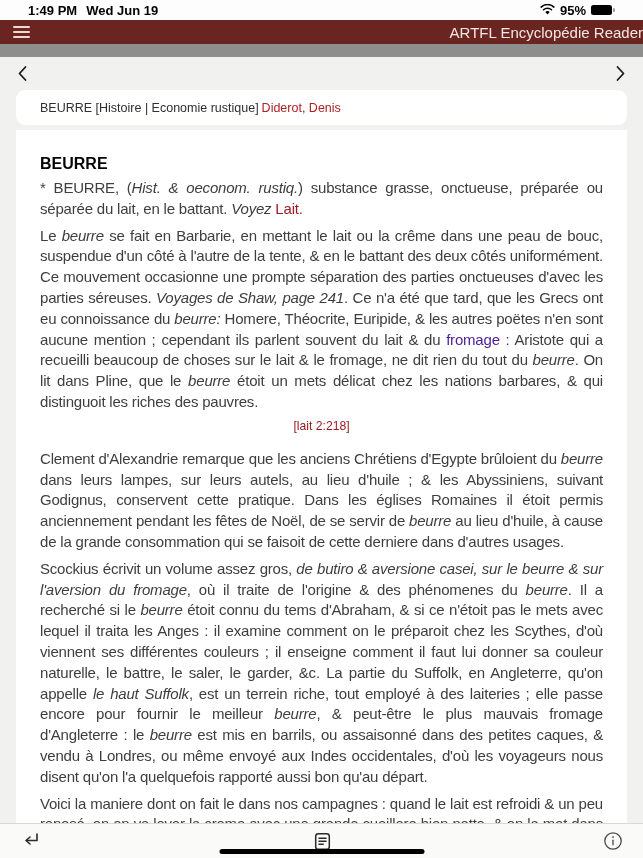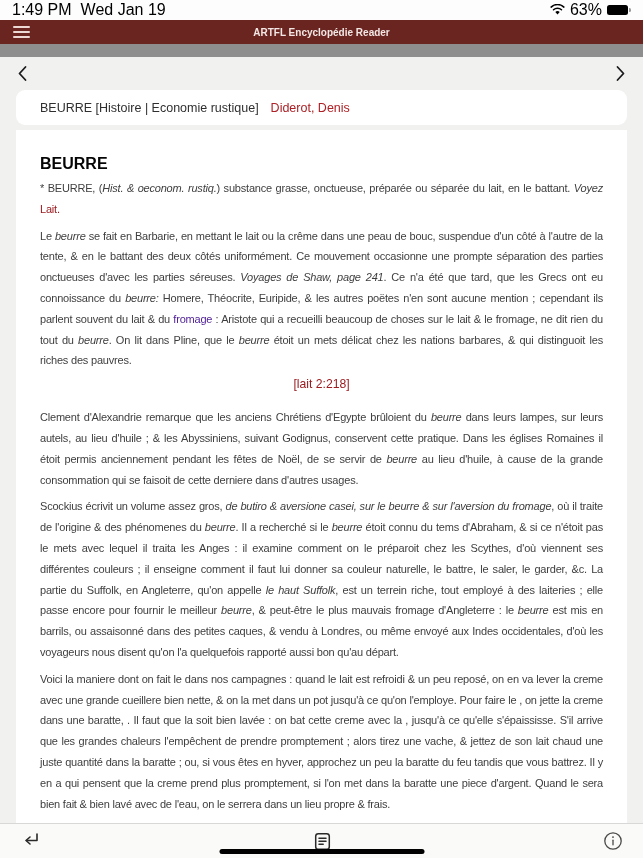--- a/index.html
+++ b/index.html
@@ -5,58 +5,58 @@
   html,body{margin:0;padding:0;}
   body{
     width:643px;height:858px;overflow:hidden;position:relative;
     background:#f1f1ef;
     font-family:"Liberation Sans", sans-serif;
     -webkit-font-smoothing:antialiased;
   }
   
   .status-bar{
     height:20px;background:#fdfdfd;display:flex;align-items:center;
-    justify-content:space-between;padding:0 12px;font-size:16px;font-weight:400;color:#000;
+    justify-content:space-between;padding:0 28px;font-size:13px;font-weight:700;color:#000;
   }
   .status-left{display:flex;gap:9px;align-items:center;}
   .status-right{display:flex;gap:5px;align-items:center;}
   .battery-body{display:inline-block;width:21px;height:10px;background:#000;border-radius:2.5px;}
   .battery-tip{display:inline-block;width:2px;height:4px;background:#9a9a9a;border-radius:0 1.5px 1.5px 0;margin-left:1px;}
   
   .nav-bar{height:24px;background:#6b2520;position:relative;display:flex;align-items:center;}
   .hamburger{margin-left:13px;display:flex;flex-direction:column;gap:3px;cursor:pointer;}
   .hamburger i{display:block;width:17px;height:2.3px;background:#eed8d4;border-radius:1px;}
   .nav-title{
-    position:absolute;left:0;right:0;text-align:center;
-    color:#f2e7e5;font-size:10px;font-weight:700;pointer-events:none;
+    position:absolute;left:0;right:0;text-align:right;
+    color:#f2e7e5;font-size:15px;font-weight:400;pointer-events:none;
   }
   
   .gray-strip{height:13px;background:#8e8e8e;}
   
   .pager-row{height:33px;display:flex;align-items:center;justify-content:space-between;padding:0 17px;}
   .chev{display:flex;align-items:center;cursor:pointer;}
   
   .entry-card{
     margin:0 16px;background:#fff;height:35px;display:flex;align-items:center;
     padding:0 24px;font-size:12.5px;color:#2f2f2f;white-space:nowrap;overflow:hidden;border-radius:9px;
   }
-  .entry-author{color:#ad2025;margin-left:12px;}
+  .entry-author{color:#ad2025;margin-left:3px;}
   
   .doc-card{
     position:absolute;top:130px;left:16px;right:16px;bottom:35px;
     background:#fff;overflow:hidden;padding:24px 24px 0;box-sizing:border-box;
   }
   .page-marker{
     text-align:center;color:#9b1b20;font-size:12.2px;line-height:15px;margin:6px 0 15px;
   }
   .doc-heading{
     font-size:16px;line-height:19px;font-weight:700;color:#050505;margin:0 0 5px;
   }
   .para{
-    font-size:11px;line-height:20.8px;letter-spacing:-0.2px;color:#3e3e3e;
+    font-size:15px;line-height:20.8px;letter-spacing:-0.2px;color:#3e3e3e;
     text-align:justify;margin:0 0 6px;
   }
   .it{font-style:italic;}
   .link-red{color:#9b1b20;cursor:pointer;}
   .link-orange{color:#4c1d95;cursor:pointer;}
   
   .toolbar{
     position:absolute;left:0;right:0;bottom:0;height:35px;background:#fafaf8;
     border-top:1px solid #d8d8d6;box-sizing:border-box;
     display:flex;align-items:center;justify-content:space-between;padding:0 20px;
@@ -66,31 +66,31 @@
     position:absolute;bottom:4px;left:50%;transform:translateX(-50%);
     width:205px;height:5px;background:#000;border-radius:3px;
   }
 </style>
 </head>
 <body>
 
 <div class="status-bar">
   <div class="status-left">
     <span>1:49 PM</span>
-    <span>Wed Jan 19</span>
+    <span>Wed Jun 19</span>
   </div>
   <div class="status-right">
     <span>
       <svg width="15" height="11" viewBox="0 0 15 11">
         <path d="M7.5 10.4 L9.7 7.9 A3.5 3.5 0 0 0 5.3 7.9 Z" fill="#000"></path>
         <path d="M3.5 5.8 a5.8 5.8 0 0 1 8 0" stroke="#000" stroke-width="1.5" fill="none" stroke-linecap="round"></path>
         <path d="M1.1 3.1 a9.2 9.2 0 0 1 12.8 0" stroke="#000" stroke-width="1.5" fill="none" stroke-linecap="round"></path>
       </svg>
     </span>
-    <span>63%</span>
+    <span>95%</span>
     <span style="display:flex;align-items:center;">
       <span class="battery-body"></span>
         <span class="battery-tip"></span>
     </span>
   </div>
 </div>
 
 <div class="nav-bar">
   <div class="hamburger">
       <i></i>

